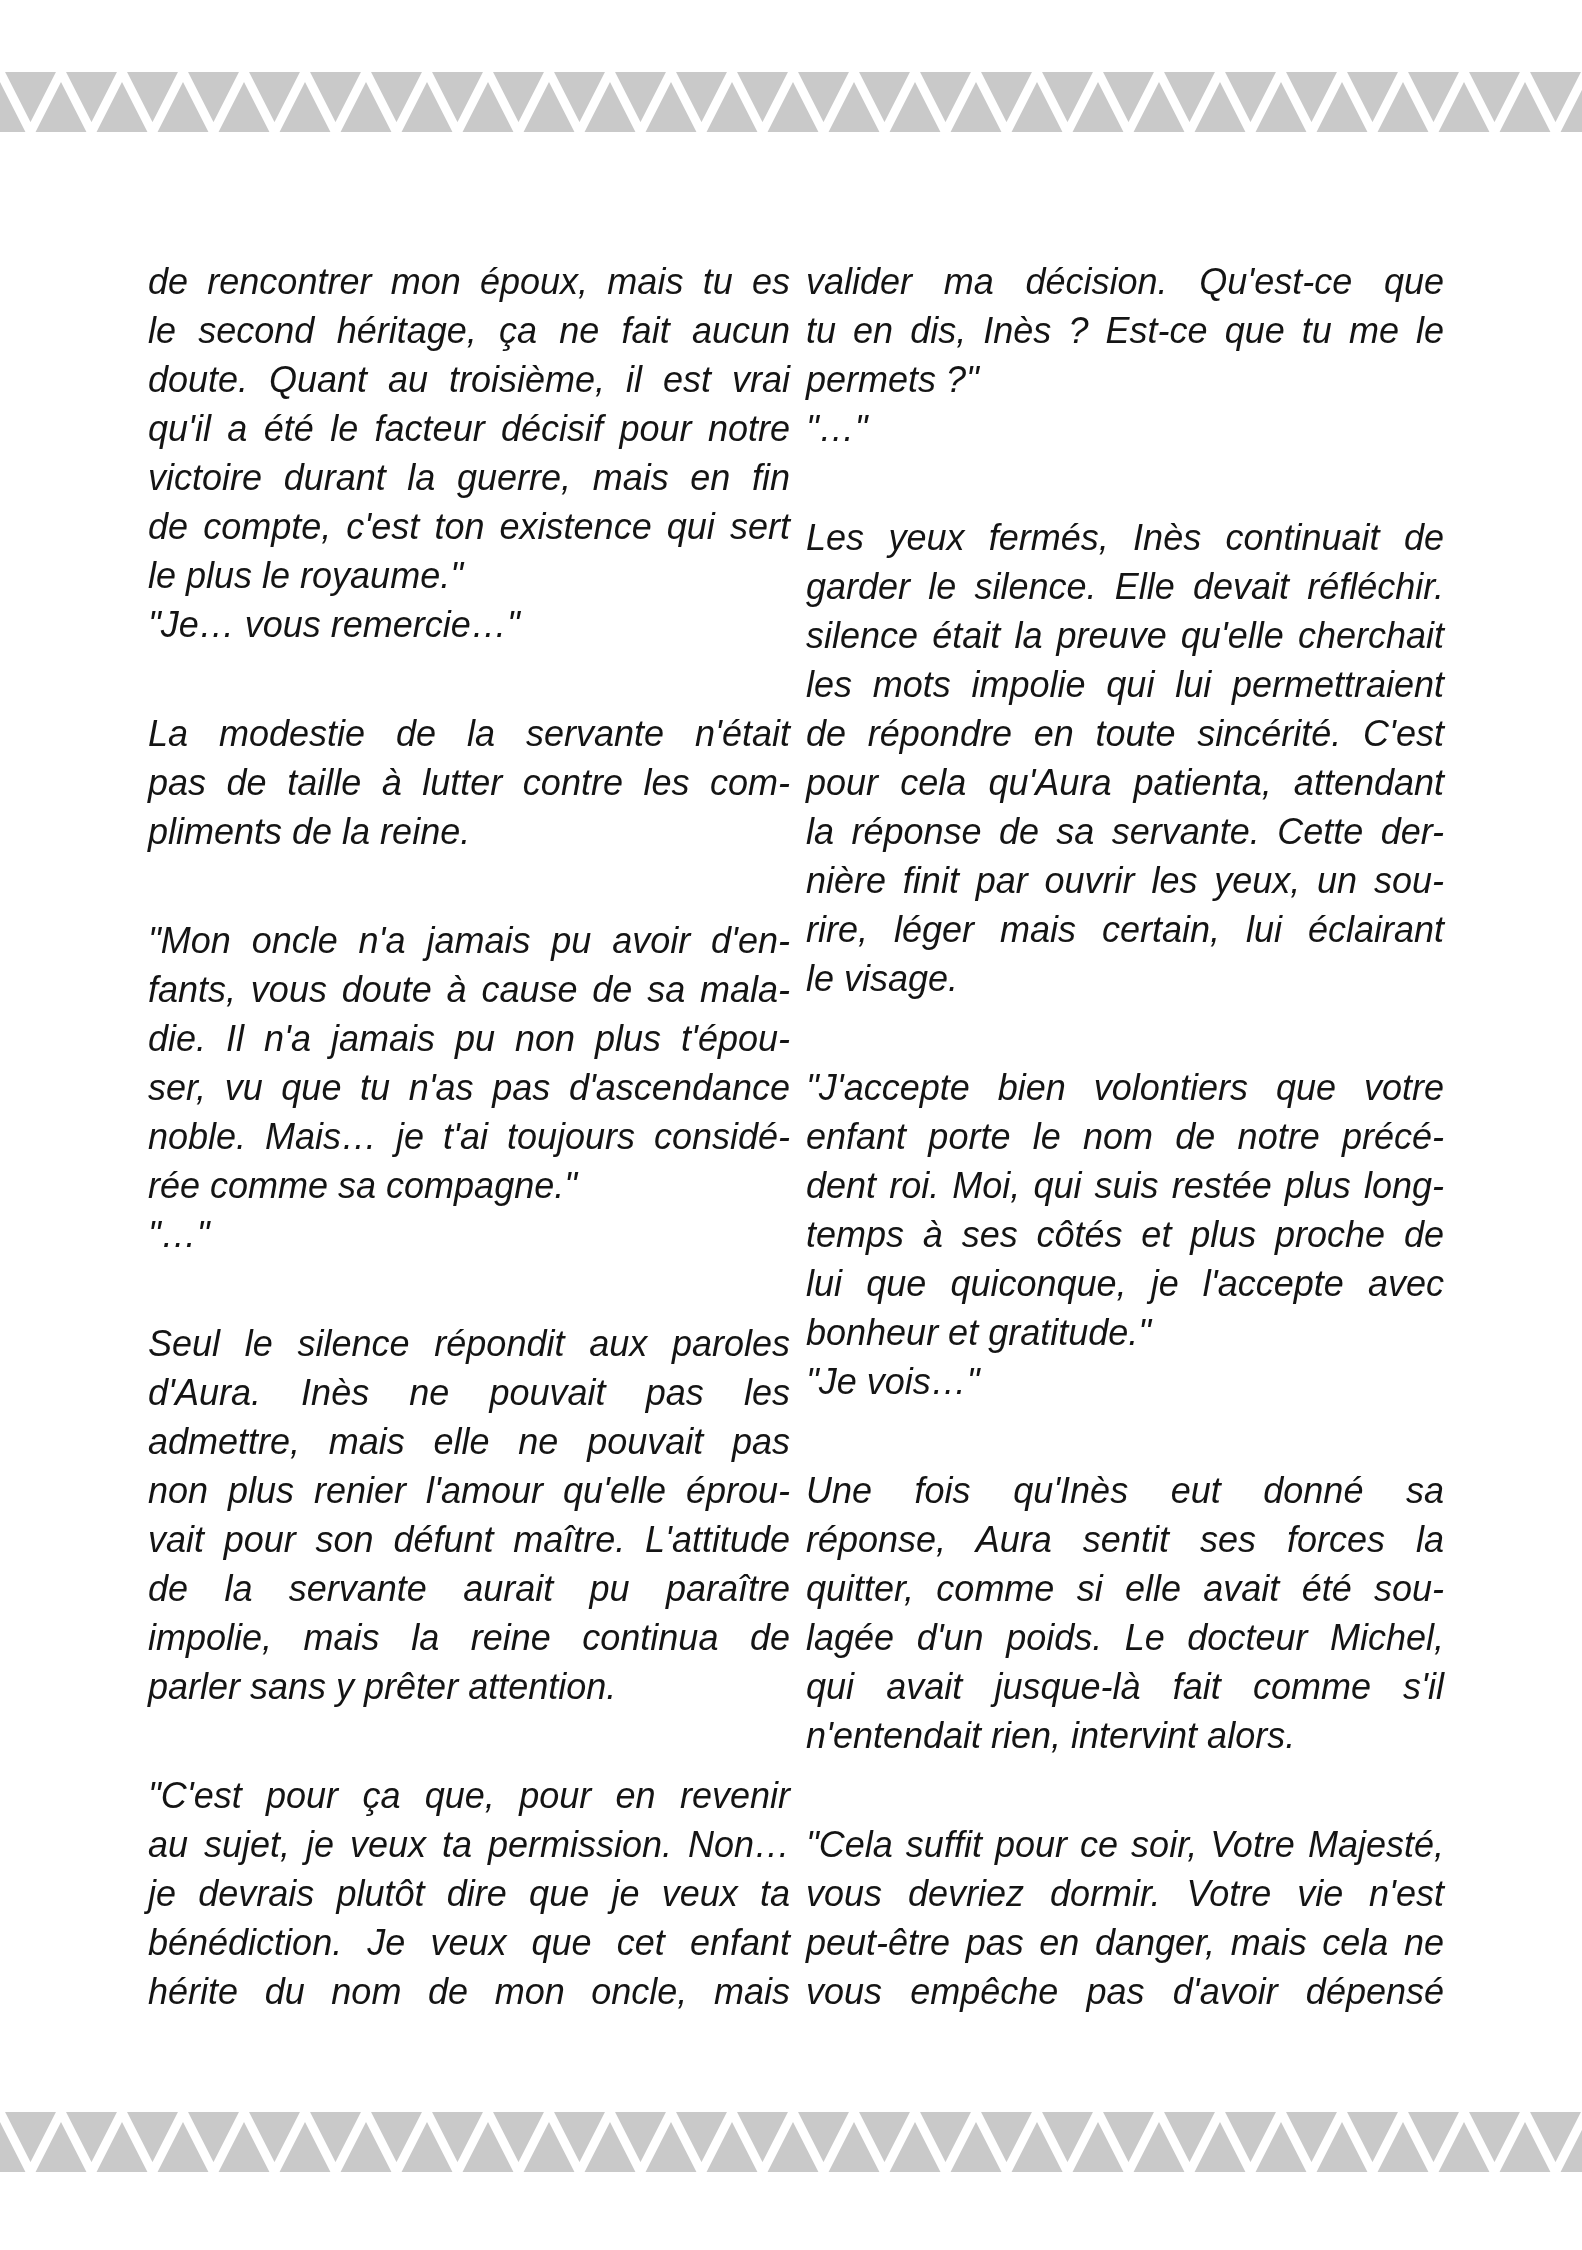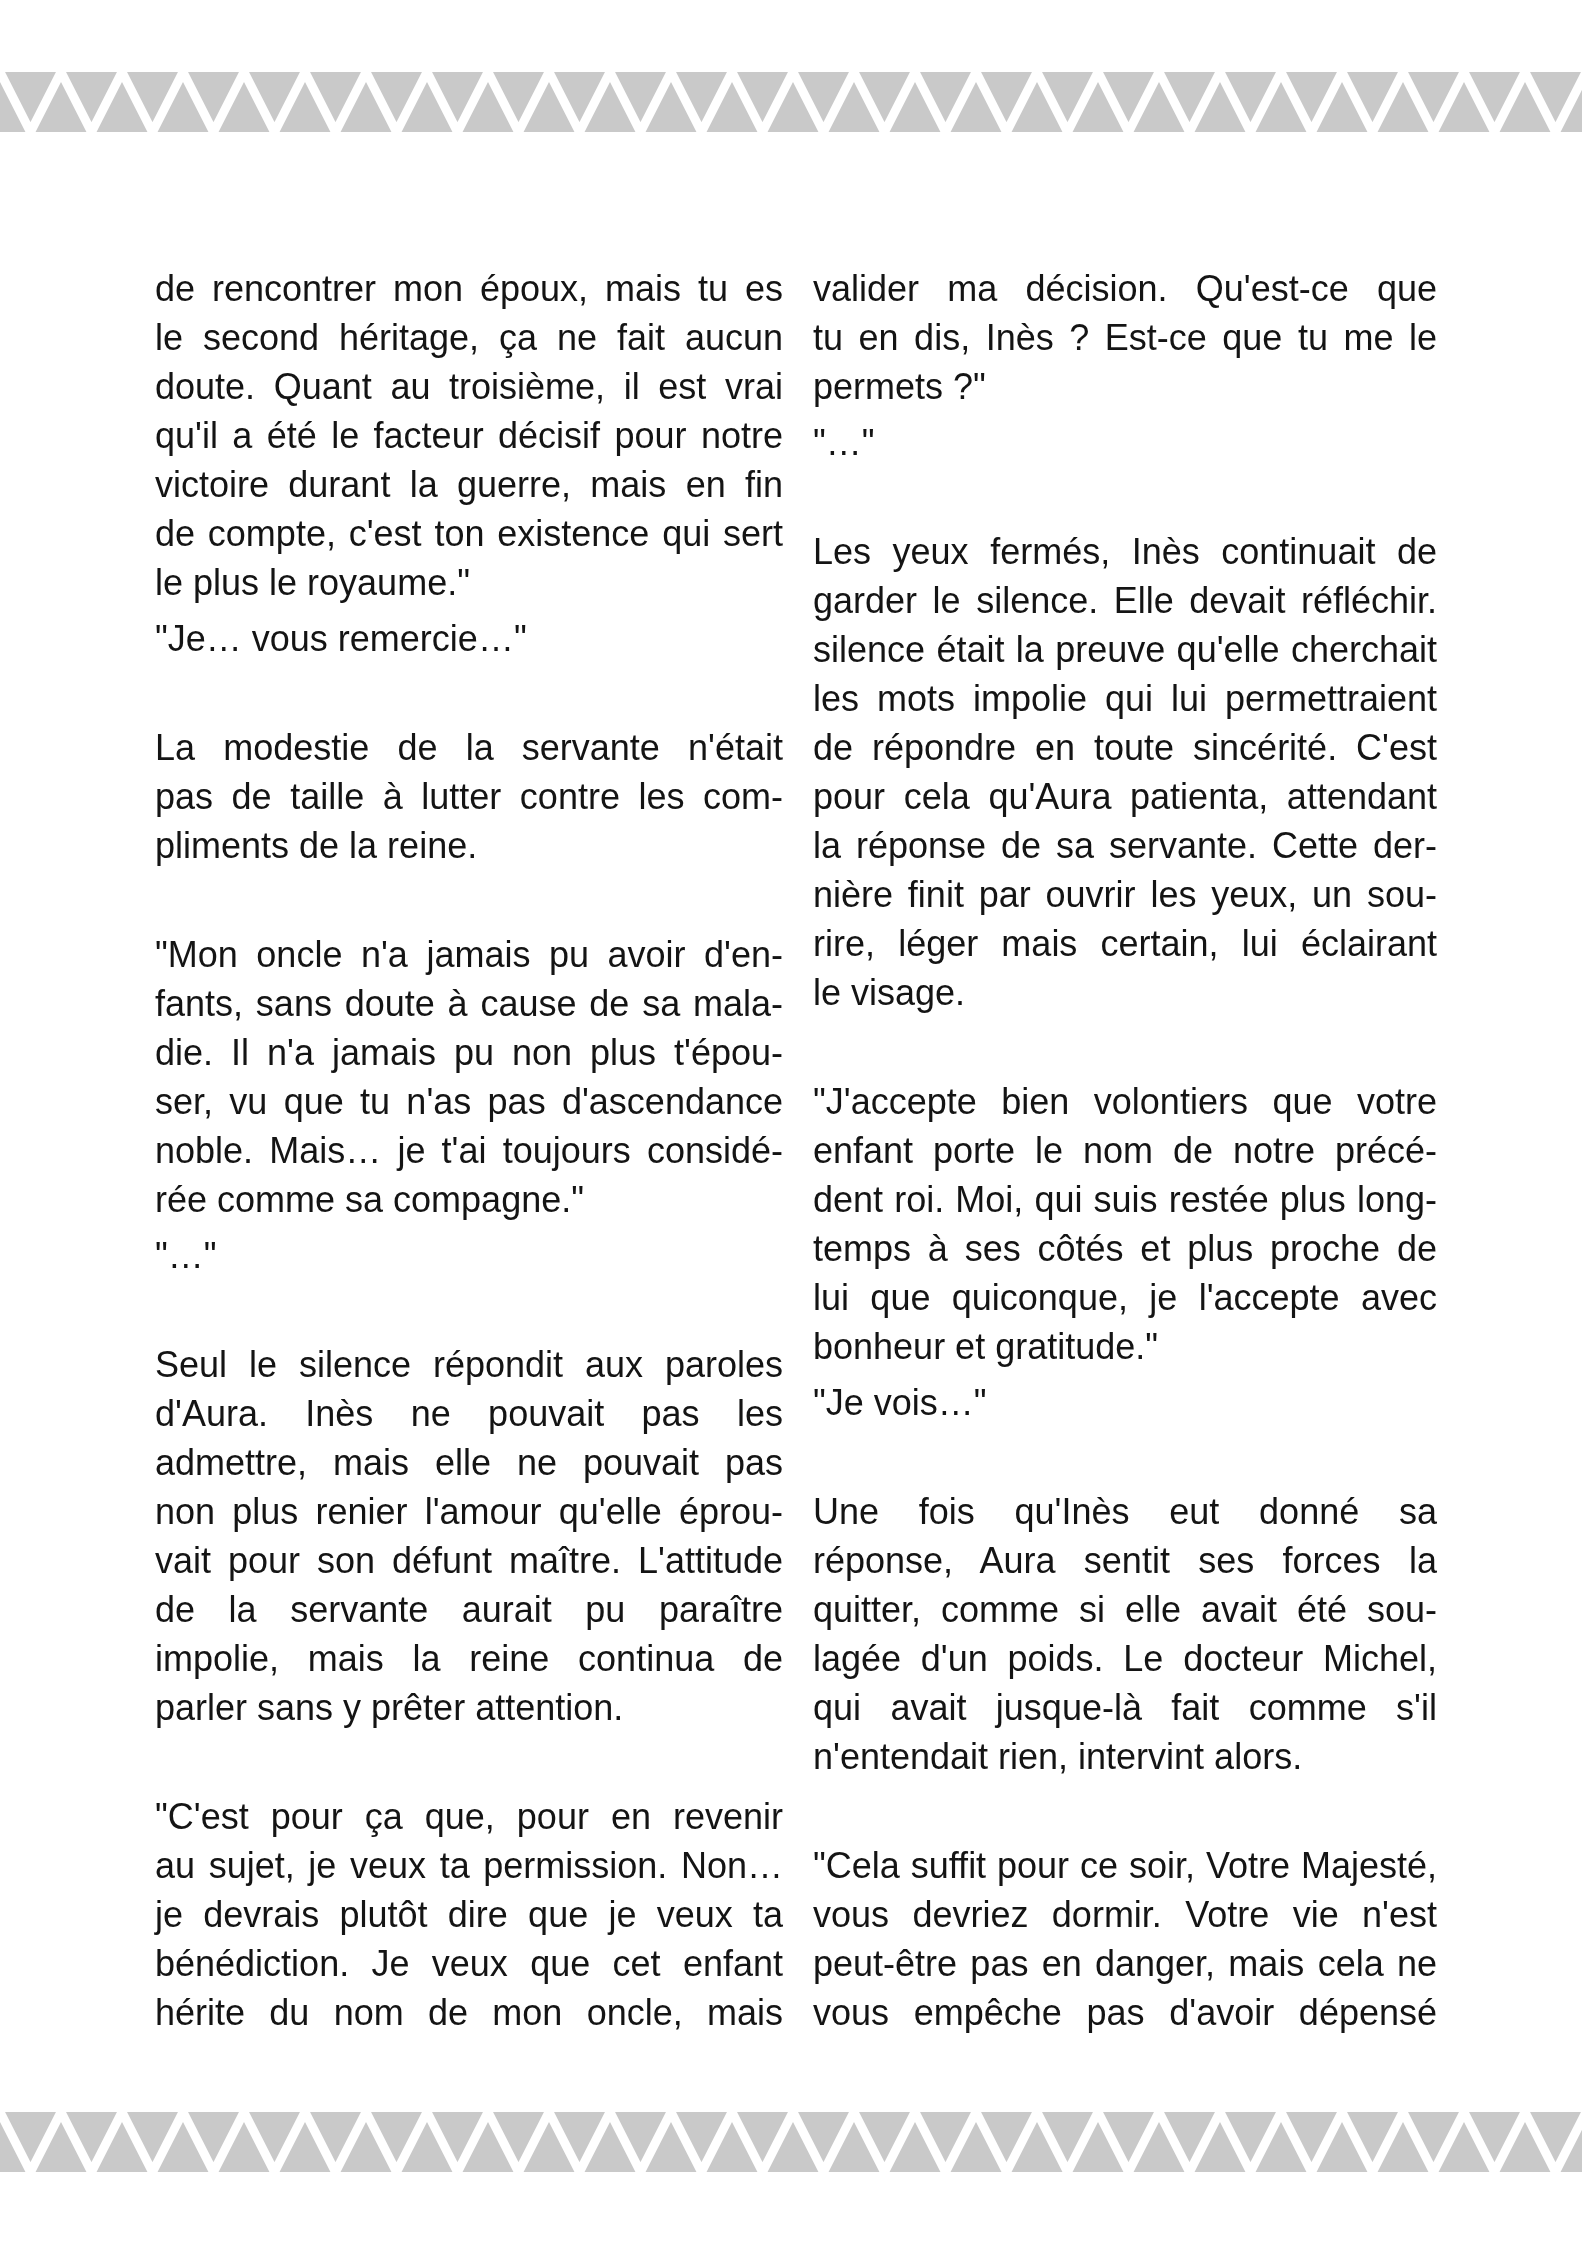--- a/index.html
+++ b/index.html
@@ -29,21 +29,21 @@
   .tri-bg{fill:var(--border-color);}
   .tri-line{fill:none;stroke:#ffffff;stroke-width:9;}
   .col{
     position:absolute;
     top:257px;
     font-size:36px;
     line-height:49px;
   }
   .col-left{left:148px;width:642px;}
   .col-right{left:806px;width:638px;}
-  .para{margin:7px;}
+  .para{margin:0;font-style:italic;}
   .para.gap{margin-top:60px;}
   .line{text-align:left;}
   .line.just{text-align:justify;text-align-last:justify;}
 </style>
 </head>
 <body>
 
 <div class="page">
 
   <svg class="band band-top" width="1582" height="60" viewBox="0 0 1582 60" preserveAspectRatio="none" aria-hidden="true">
@@ -69,21 +69,21 @@
       <div class="para">
         <div class="line">"Je… vous remercie…"</div>
       </div>
       <div class="para gap">
         <div class="line just">La modestie de la servante n'était</div>
         <div class="line just">pas de taille à lutter contre les com-</div>
         <div class="line">pliments de la reine.</div>
       </div>
       <div class="para gap">
         <div class="line just">"Mon oncle n'a jamais pu avoir d'en-</div>
-        <div class="line just">fants, sans doute à cause de sa mala-</div>
+        <div class="line just">fants, vous doute à cause de sa mala-</div>
         <div class="line just">die. Il n'a jamais pu non plus t'épou-</div>
         <div class="line just">ser, vu que tu n'as pas d'ascendance</div>
         <div class="line just">noble. Mais… je t'ai toujours considé-</div>
         <div class="line">rée comme sa compagne."</div>
       </div>
       <div class="para">
         <div class="line">"…"</div>
       </div>
       <div class="para gap">
         <div class="line just">Seul le silence répondit aux paroles</div>

